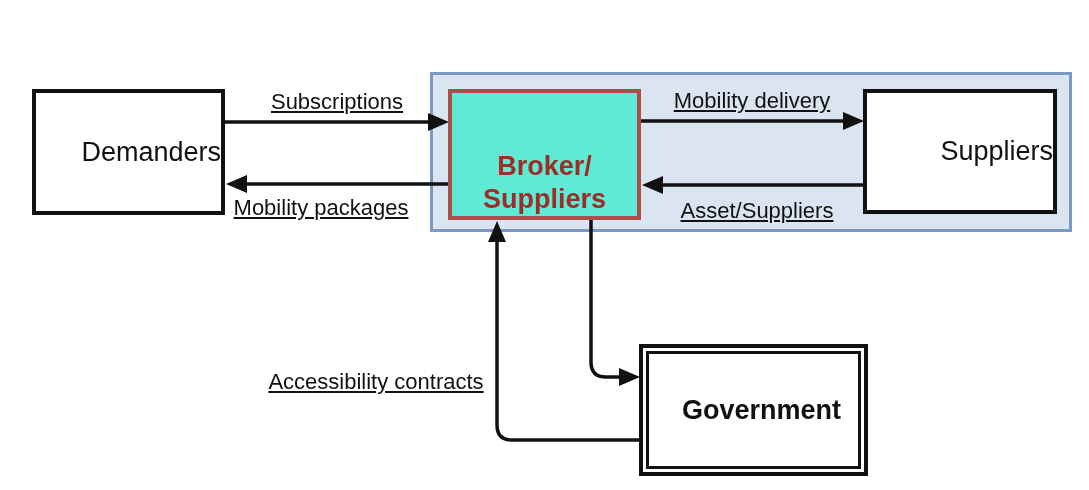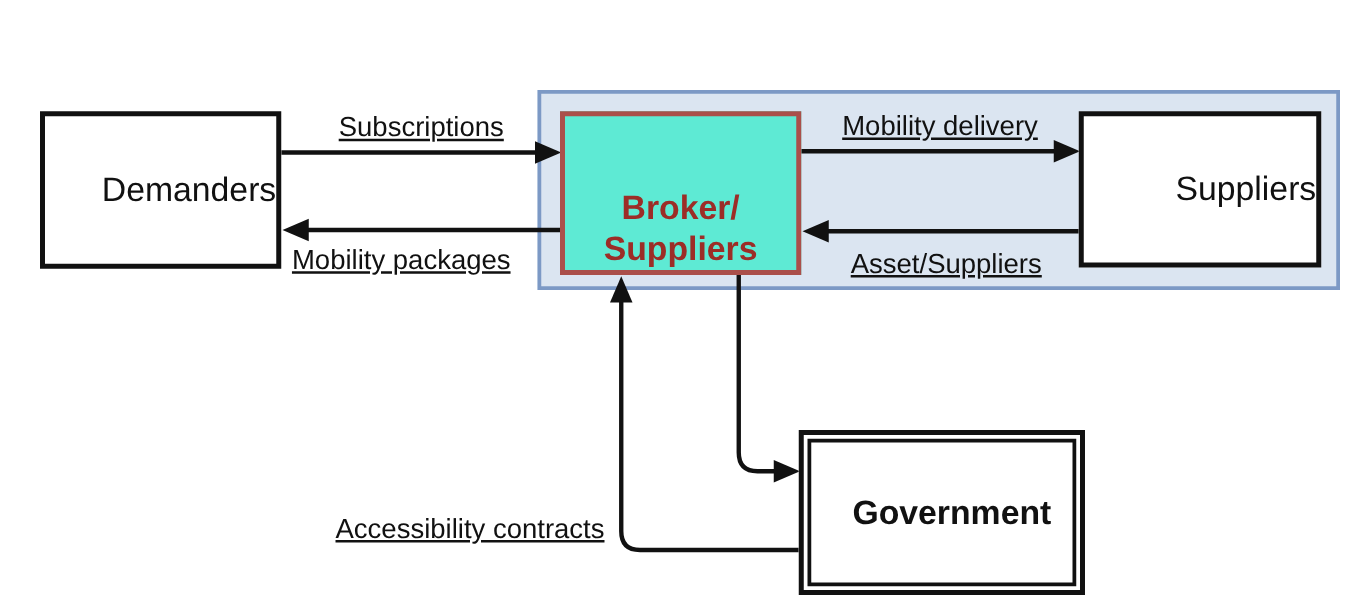--- a/index.html
+++ b/index.html
@@ -92,21 +92,21 @@
     line-height: 24px;
     color: #111111;
     white-space: nowrap;
     text-decoration: underline;
   }
   .lbl-subscriptions           { left: 337px; top: 90px; }
   .lbl-mobility-packages       { left: 321px; top: 196px; }
   .lbl-mobility-contracts      { left: 752px; top: 89px; }
   .lbl-asset-capacity          { left: 757px; top: 199px; }
   .lbl-accessibility-delivery  { left: 712px; top: 283px; }
-  .lbl-accessibility-contracts { left: 376px; top: 370px; margin-top: 41px; }
+  .lbl-accessibility-contracts { left: 376px; top: 370px; }
 </style>
 </head>
 <body>
 
 <div id="canvas">
 
   <div class="platform"></div>
 
   <svg id="arrow-layer" viewBox="0 0 1089 490" xmlns="http://www.w3.org/2000/svg">
     <g stroke="#111111" stroke-width="3.5" fill="none">

